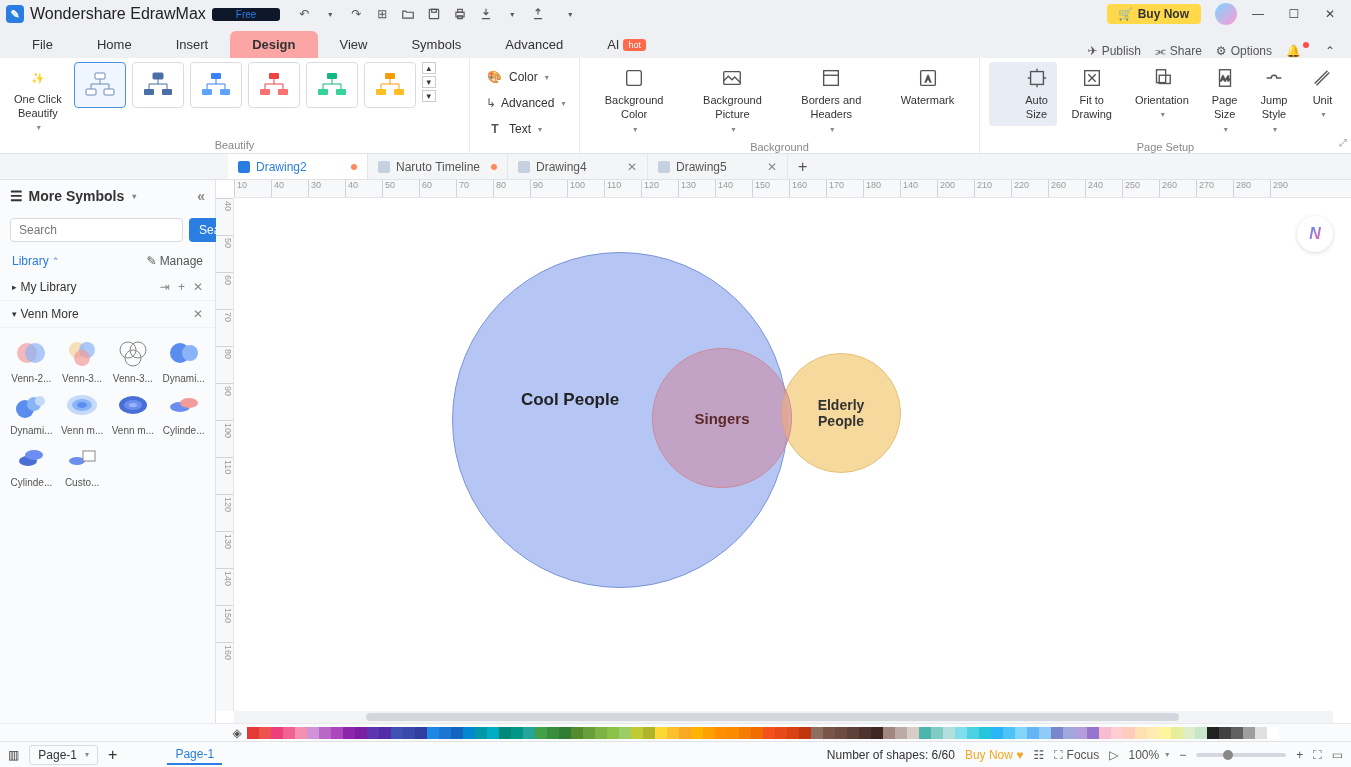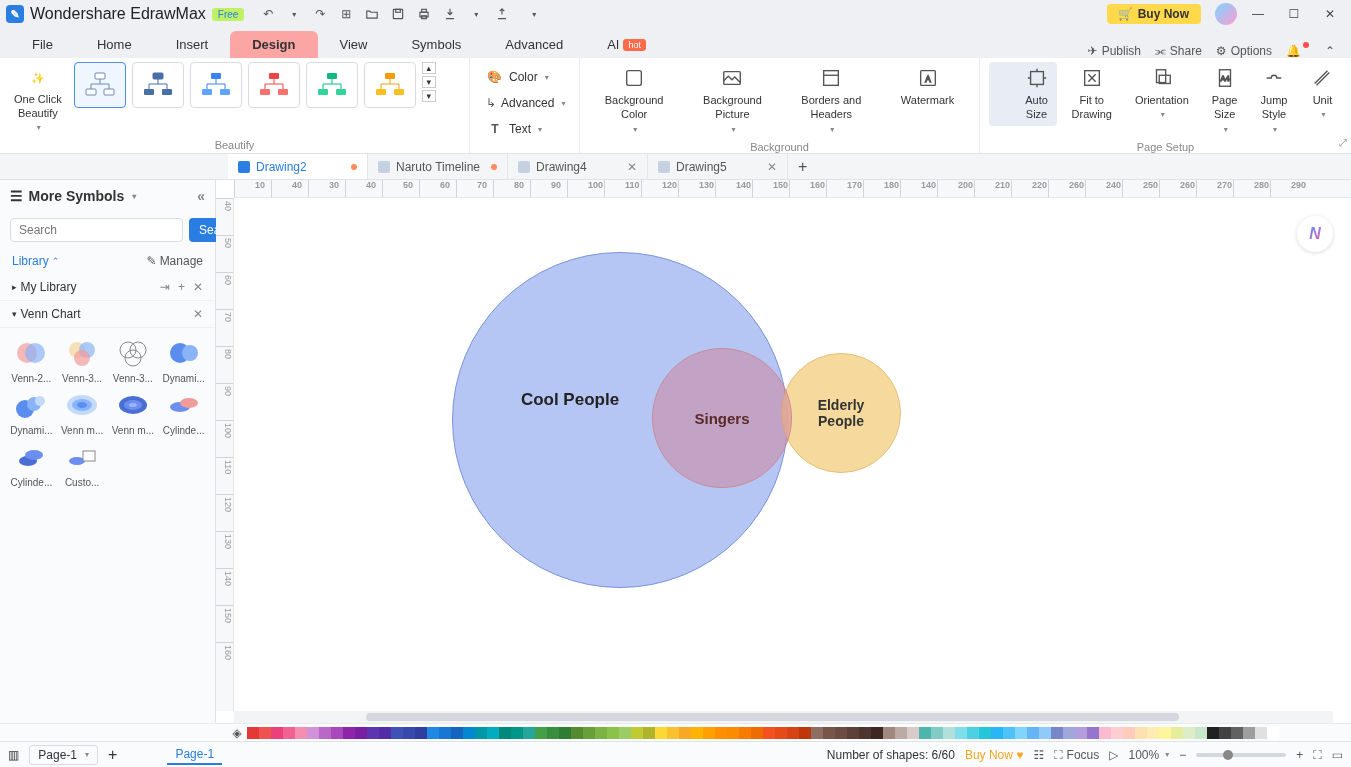--- a/index.html
+++ b/index.html
@@ -2,21 +2,21 @@
 <html><head>
 <meta charset="utf-8">
 <style>
 * { box-sizing: border-box; margin: 0; padding: 0; font-family: -apple-system, BlinkMacSystemFont, "Segoe UI", Arial, sans-serif; }
 body { width: 1351px; height: 767px; overflow: hidden; background: #f5f6f8; display: flex; flex-direction: column; font-size: 12px; color: #333; }
 
 
 .titlebar { height: 28px; background: #eef0f4; display: flex; align-items: center; padding: 0 6px; gap: 6px; }
 .app-logo { width: 18px; height: 18px; background: #2a7de1; border-radius: 4px; display: flex; align-items: center; justify-content: center; color: #fff; font-weight: bold; font-size: 11px; }
 .app-name { font-size: 16px; color: #222; }
-.free-badge { background: #bef264; color: #2a7de1; padding: 1px 6px; border-radius: 3px; font-size: 10px; }
+.free-badge { background: #0f172a; color: #2a7de1; padding: 1px 24px; border-radius: 3px; font-size: 10px; }
 .qat { display: flex; gap: 10px; margin-left: 10px; align-items: center; }
 .qat-ico { width: 16px; height: 16px; color: #555; cursor: pointer; display:flex; align-items:center; justify-content:center;}
 .title-spacer { flex: 1; }
 .buy-btn { background: #ffd94a; padding: 3px 12px; border-radius: 4px; font-size: 12px; font-weight: 600; cursor: pointer; display:flex; align-items:center; gap:4px;}
 .avatar { width: 22px; height: 22px; border-radius: 50%; background: linear-gradient(135deg,#7bd5ff,#ff9bd5); margin-left: 8px; }
 .win-btn { width: 30px; height: 22px; display: flex; align-items: center; justify-content: center; cursor: pointer; color: #444; }
 
 
 .menubar { height: 30px; background: #eef0f4; display: flex; align-items: flex-end; padding: 0 10px; gap: 0; }
 .menu-tab { padding: 6px 22px; font-size: 13px; color: #333; cursor: pointer; border-radius: 6px 6px 0 0; display:flex; align-items:center; gap:4px;}
@@ -73,21 +73,21 @@
 .sp-section { display:flex; align-items:center; padding:6px 12px; font-size:12px; border-bottom:1px solid #eef0f4; cursor:pointer;}
 .sp-section-tools { margin-left:auto; display:flex; gap:8px; color:#888;}
 .sp-grid { display:grid; grid-template-columns: repeat(4,1fr); gap:4px; padding:8px;}
 .sp-cell { display:flex; flex-direction:column; align-items:center; gap:3px; cursor:pointer;}
 .sp-thumb { width:40px; height:34px; display:flex; align-items:center; justify-content:center; position:relative;}
 .sp-label { font-size:10px; color:#555; text-align:center; white-space:nowrap; overflow:hidden; text-overflow:ellipsis; width:46px;}
 
 
 .canvas-wrap { flex:1; display:flex; flex-direction:column; background:#fff; position:relative;}
 .h-ruler { height:18px; background:#f7f8fa; border-bottom:1px solid #e4e6ea; display:flex; font-size:9px; color:#999; position:relative; margin-left:18px;}
-.h-tick { width:37px; border-left:1px solid #d0d4da; height:100%; padding-left:20px;font-weight:bold;}
+.h-tick { width:37px; border-left:1px solid #d0d4da; height:100%; padding-left:2px;}
 .canvas-body { flex:1; display:flex; position:relative;}
 .v-ruler { width:18px; background:#f7f8fa; border-right:1px solid #e4e6ea; display:flex; flex-direction:column; font-size:9px; color:#999;}
 .v-tick { height:37px; border-top:1px solid #d0d4da; writing-mode:vertical-rl; padding-top:2px;}
 .canvas { flex:1; background:#fff; position:relative; overflow:hidden;}
 .venn-circle { position:absolute; border-radius:50%; display:flex; align-items:center; justify-content:center; font-weight:700; text-align:center;}
 .ai-badge { position:absolute; top:18px; right:18px; width:36px; height:36px; border-radius:50%; background:#fff; box-shadow:0 1px 4px rgba(0,0,0,0.15); display:flex; align-items:center; justify-content:center; font-weight:700; font-style:italic; font-size:16px; background-image:linear-gradient(135deg,#fff,#fff);}
 .ai-badge span { background:linear-gradient(135deg,#4a90ff,#ff5ca8); -webkit-background-clip:text; color:transparent;}
 .h-scroll { height:12px; background:#f3f4f6; position:relative; margin:0 18px;}
 .h-scroll-thumb { position:absolute; left:12%; width:74%; top:2px; height:8px; background:#d4d7dd; border-radius:4px;}
 
@@ -446,21 +446,21 @@
       <span style="margin-right:4px; font-size:9px;">▸</span>
       <span>My Library</span>
       <span class="sp-section-tools">
           <span>⇥</span>
           <span>+</span>
           <span>✕</span>
         </span>
     </div>
     <div class="sp-section">
       <span style="margin-right:4px; font-size:9px;">▾</span>
-      <span>Venn Chart</span>
+      <span>Venn More</span>
       <span class="sp-section-tools">
           <span>✕</span>
         </span>
     </div>
     <div class="sp-grid">
       <div class="sp-cell">
           <div class="sp-thumb">
             <svg width="34" height="28">
               <circle cx="13" cy="14" r="10" fill="#f29b9b" opacity="0.7"></circle>
               <circle cx="21" cy="14" r="10" fill="#8ab4f8" opacity="0.7"></circle>

